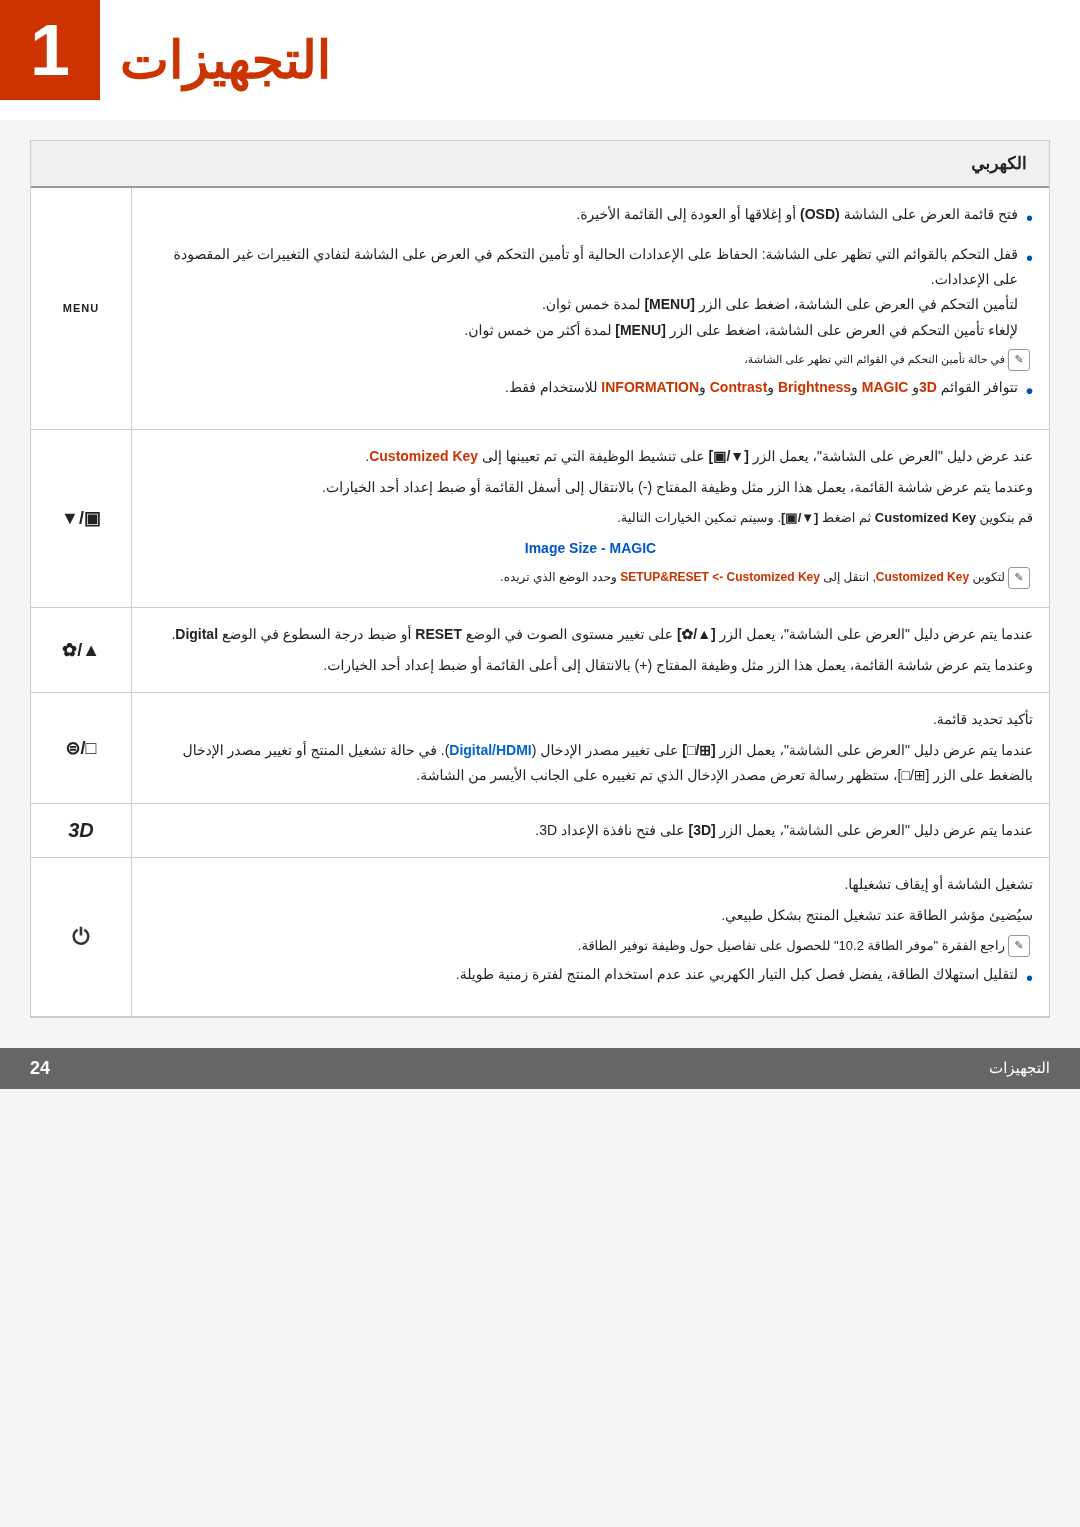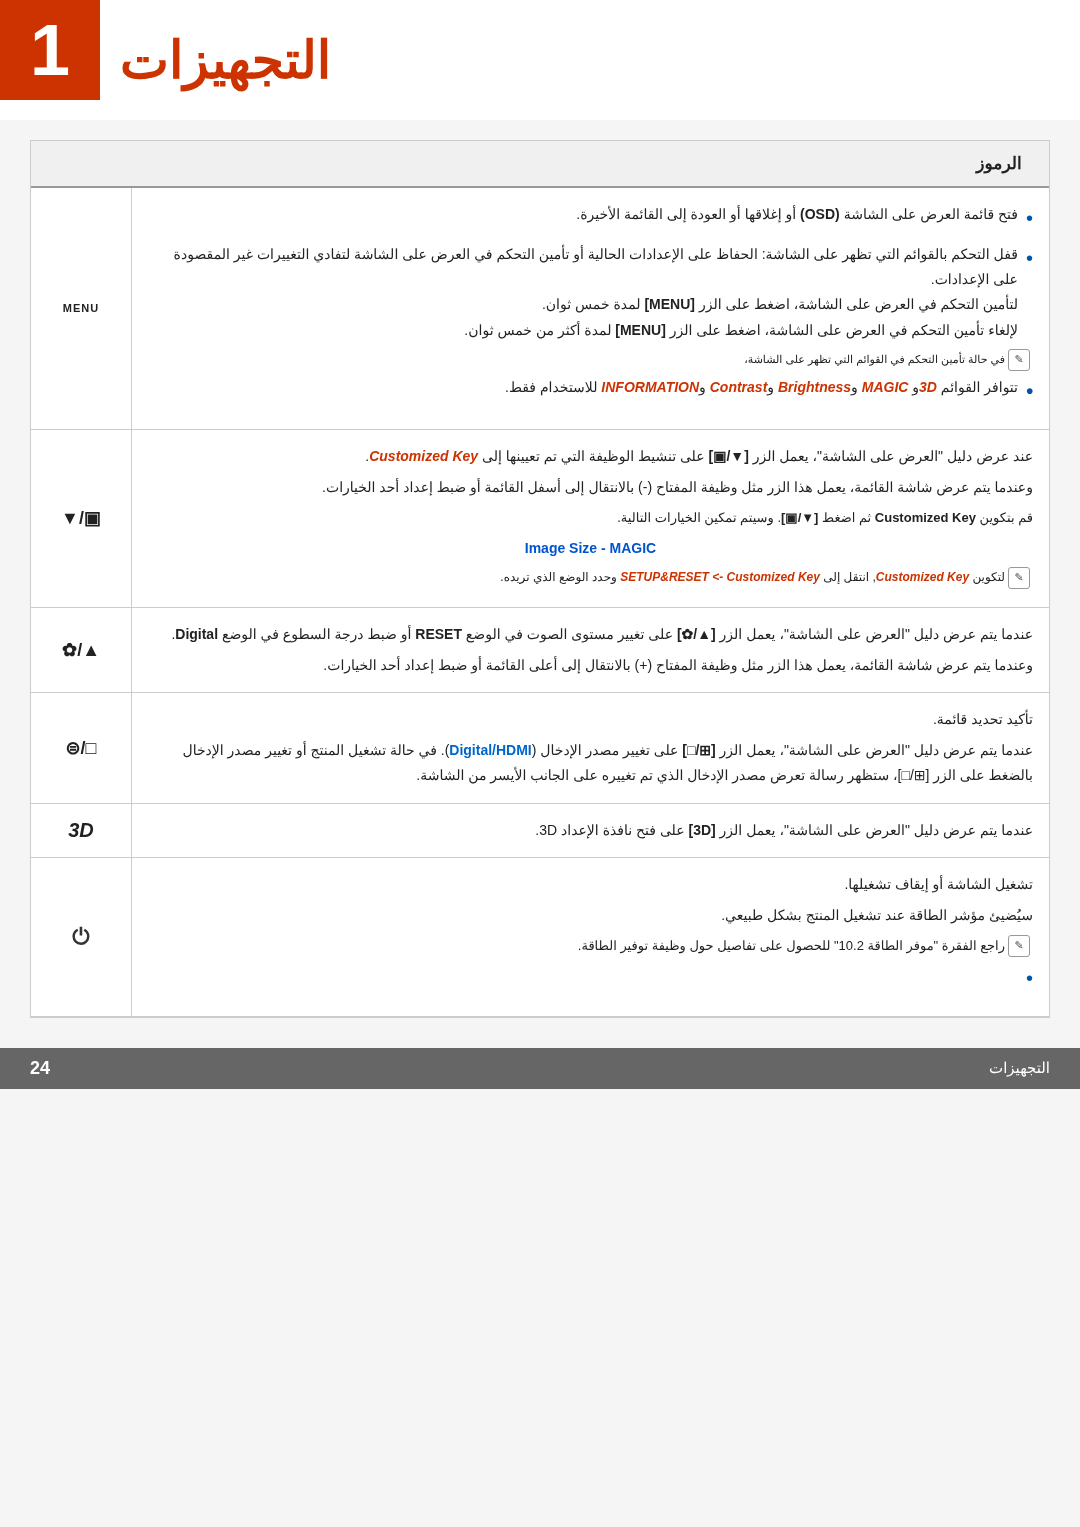--- a/index.html
+++ b/index.html
@@ -105,21 +105,20 @@
       font-size: 13px;
       font-weight: bold;
       color: #222;
       text-align: center;
     }
 
     
     .highlight-orange {
       color: #cc3300;
       font-weight: bold;
-      font-style: italic;
     }
 
     .highlight-blue {
       color: #0066cc;
       font-weight: bold;
     }
 
     .bullet-item {
       display: flex;
       align-items: flex-start;
@@ -187,21 +186,21 @@
 <body>
 
 <div class="header-section">
   <h1 class="header-title">التجهيزات</h1>
   <div class="chapter-number-box">1</div>
 </div>
 
 <div class="main-content">
 
   <div class="table-header">
-    <div class="col-symbol-header">الرموز</div>
+    <div class="col-symbol-header">الكهربي</div>
   </div>
 
   <div class="table-row">
     <div class="col-description">
       <div class="col-desc-inner">
         <div class="bullet-item">
           <span class="bullet-dot">•</span>
           <span class="bullet-text">فتح قائمة العرض على الشاشة <strong>(OSD)</strong> أو إغلاقها أو العودة إلى القائمة الأخيرة.</span>
         </div>
         <div class="bullet-item">
@@ -315,20 +314,23 @@
           سيُضيئ مؤشر الطاقة عند تشغيل المنتج بشكل طبيعي.
         </div>
         <div style="display:flex; align-items:center; margin: 4px 0; direction:rtl;">
           <span class="note-icon">✎</span>
           <span style="font-size:13px;">
             راجع الفقرة "موفر الطاقة 10.2" للحصول على تفاصيل حول وظيفة توفير الطاقة.
           </span>
         </div>
         <div class="bullet-item">
           <span class="bullet-dot">•</span>
+          <span class="bullet-text">
+            لتقليل استهلاك الطاقة، يفضل فصل كبل التيار الكهربي عند عدم استخدام المنتج لفترة زمنية طويلة.
+          </span>
         </div>
       </div>
     </div>
     <div class="col-symbol">
       <span class="power-symbol">⏻</span>
     </div>
   </div>
 
 </div>
 

